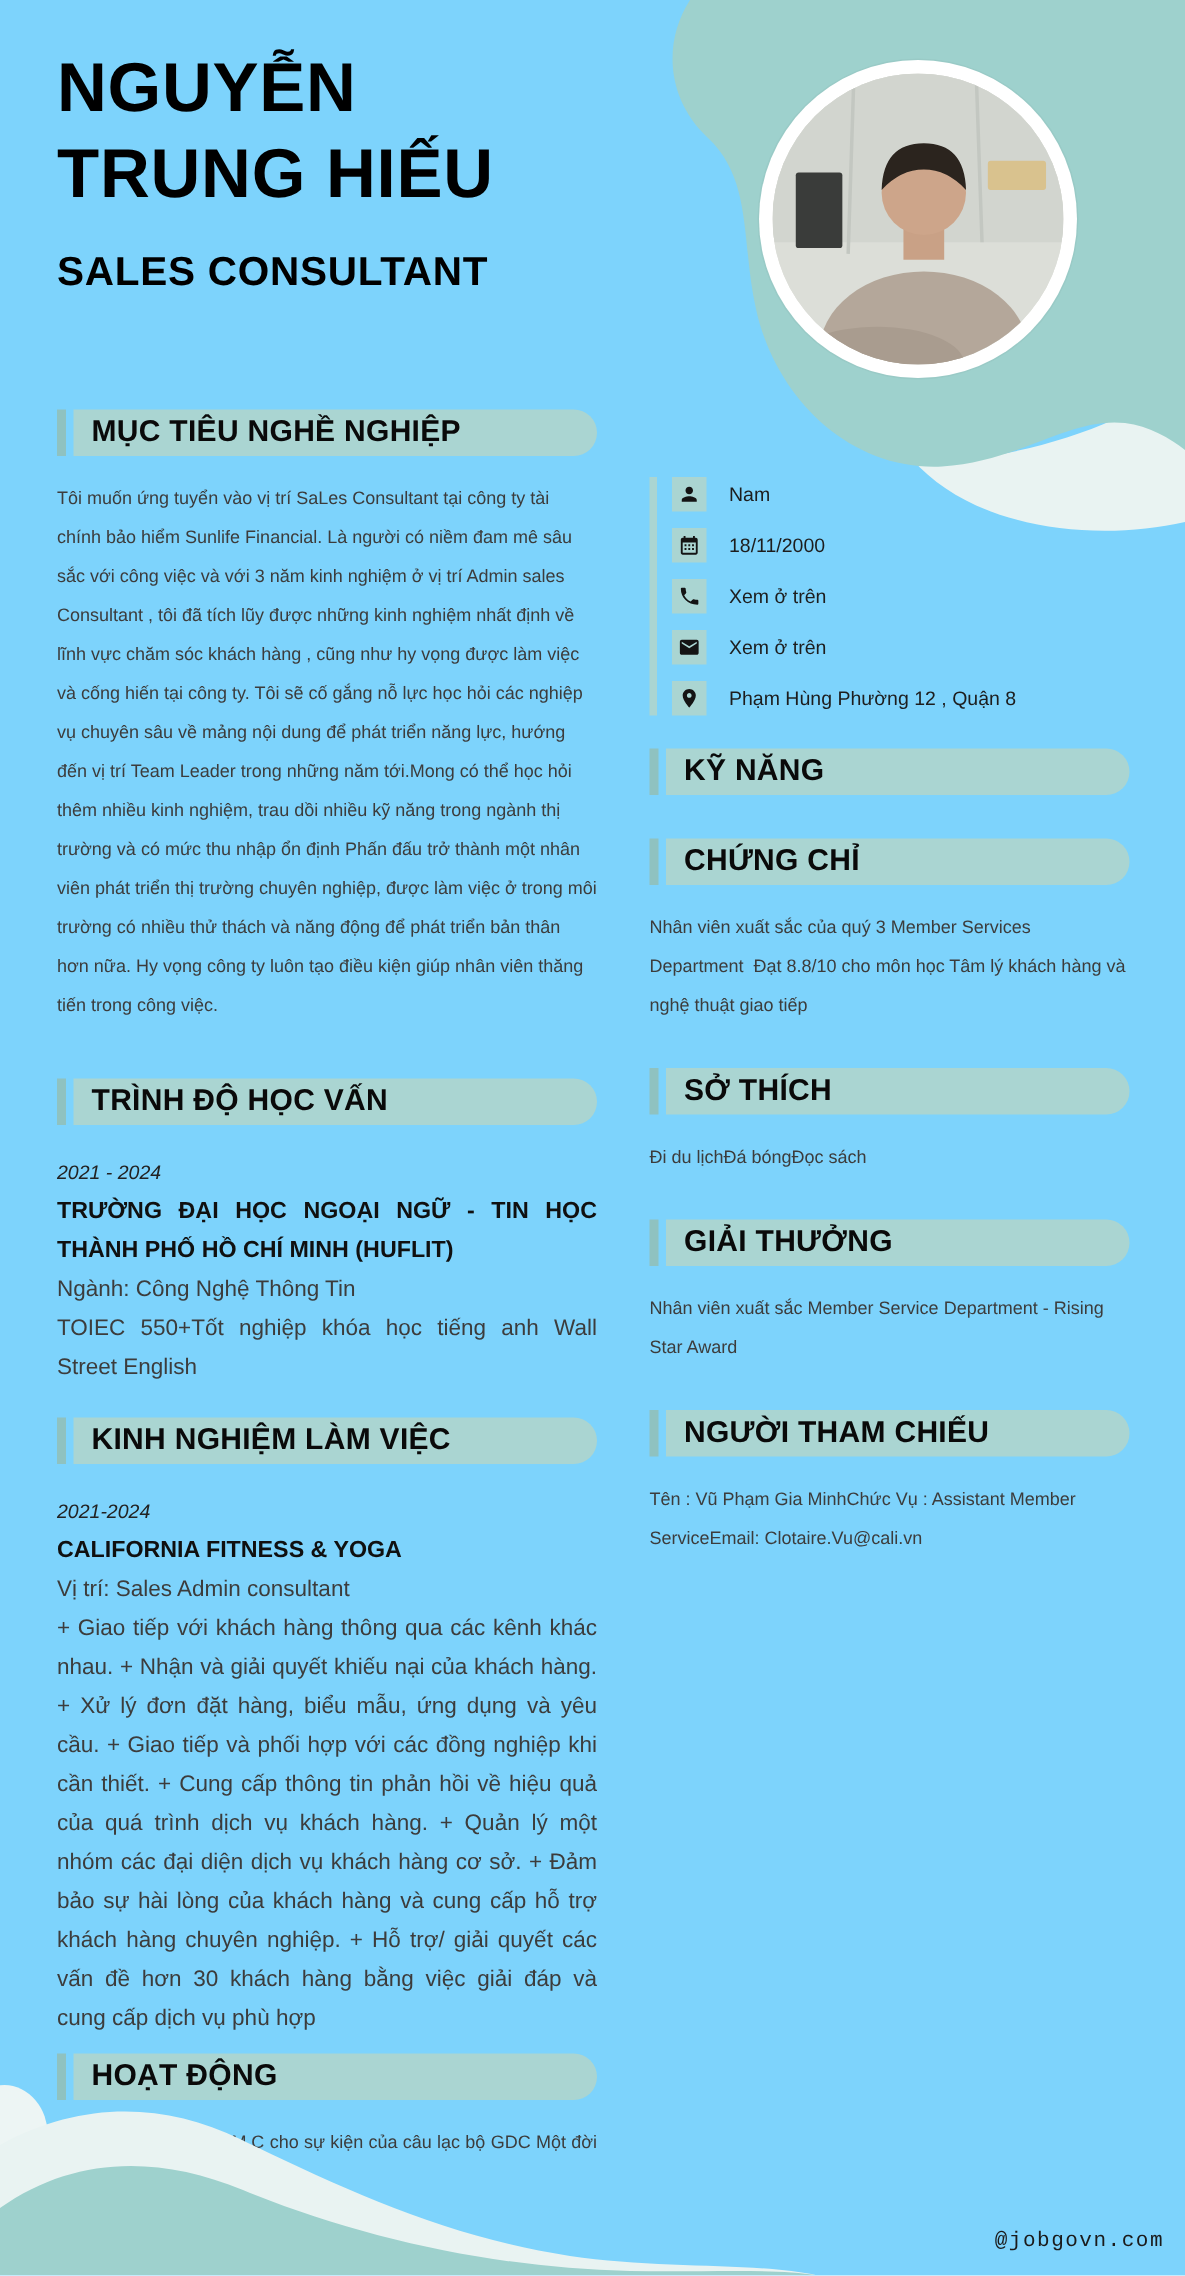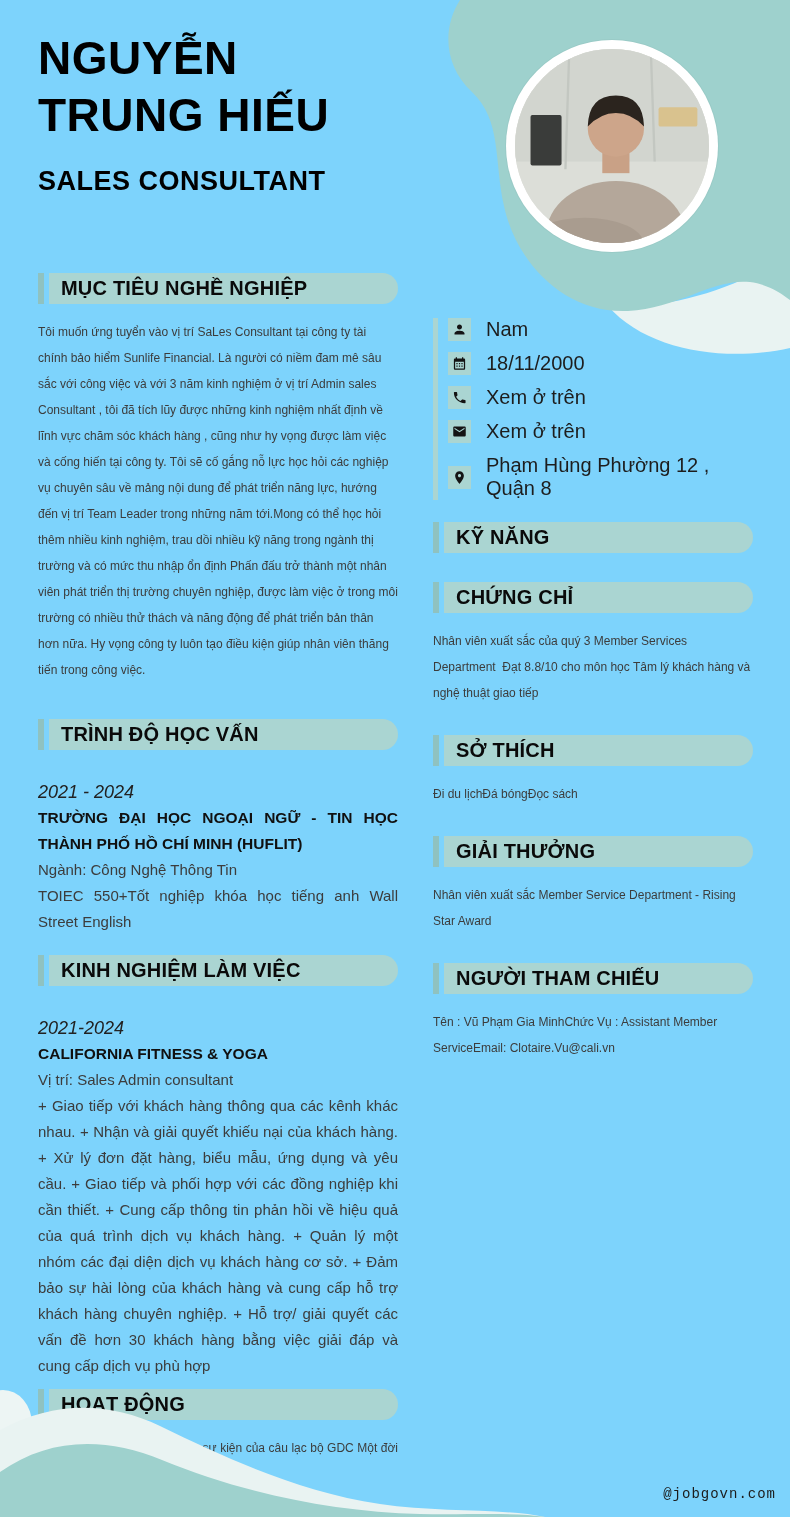--- a/index.html
+++ b/index.html
@@ -59,41 +59,41 @@
     display: flex; align-items: center;
     padding-left: 12px;
     font-size: 20px; font-weight: 700; color: #0a0a0a;
     letter-spacing: 0.2px;
   }
 
   
   .body-text { margin-top: 15px; font-size: 12px; line-height: 26px; color: #3c3c3c; }
   .justify   { text-align: justify; }
   .prewrap   { white-space: pre-wrap; }
-  .period    { margin-top: 31px; font-style: italic; font-size: 18px; color: #222; line-height: 22px; }
+  .period    { margin-top: 21px; font-style: italic; font-size: 13px; color: #222; line-height: 22px; }
   .org-name  { margin-top: 2px; font-size: 15.5px; font-weight: 700; color: #101010; line-height: 26px; text-align: justify; }
   .plain-line { font-size: 15px; color: #3c3c3c; line-height: 26px; }
 
   .sec { margin-top: 29px; }
   .sec.objective   { margin-top: 76px; }
   .sec.education   { margin-top: 36px; }
   .sec.experience  { margin-top: 20px; }
   .sec.activities  { margin-top: 10px; }
   .sec.skills      { margin-top: 22px; }
 
   
   .contact-block { border-left: 5px solid #aad5d2; padding-left: 10px; }
   .contact-row { display: flex; align-items: center; margin-bottom: 11px; }
   .contact-row:last-child { margin-bottom: 0; }
   .contact-chip {
     width: 23px; height: 23px; background: #aad5d2; flex: 0 0 23px;
     display: flex; align-items: center; justify-content: center;
   }
   .contact-chip svg { width: 15px; height: 15px; fill: #141414; }
-  .contact-text { margin-left: 15px; font-size: 20px; color: #1d1d1d; }
+  .contact-text { margin-left: 15px; font-size: 13px; color: #1d1d1d; }
 
   
   .watermark {
     position: absolute; right: 14px; bottom: 15px;
     font-family: Liberation Mono, monospace;
     font-size: 14px; letter-spacing: 1px; color: #1b1b1b;
   }
 </style>
 </head>
 <body>

